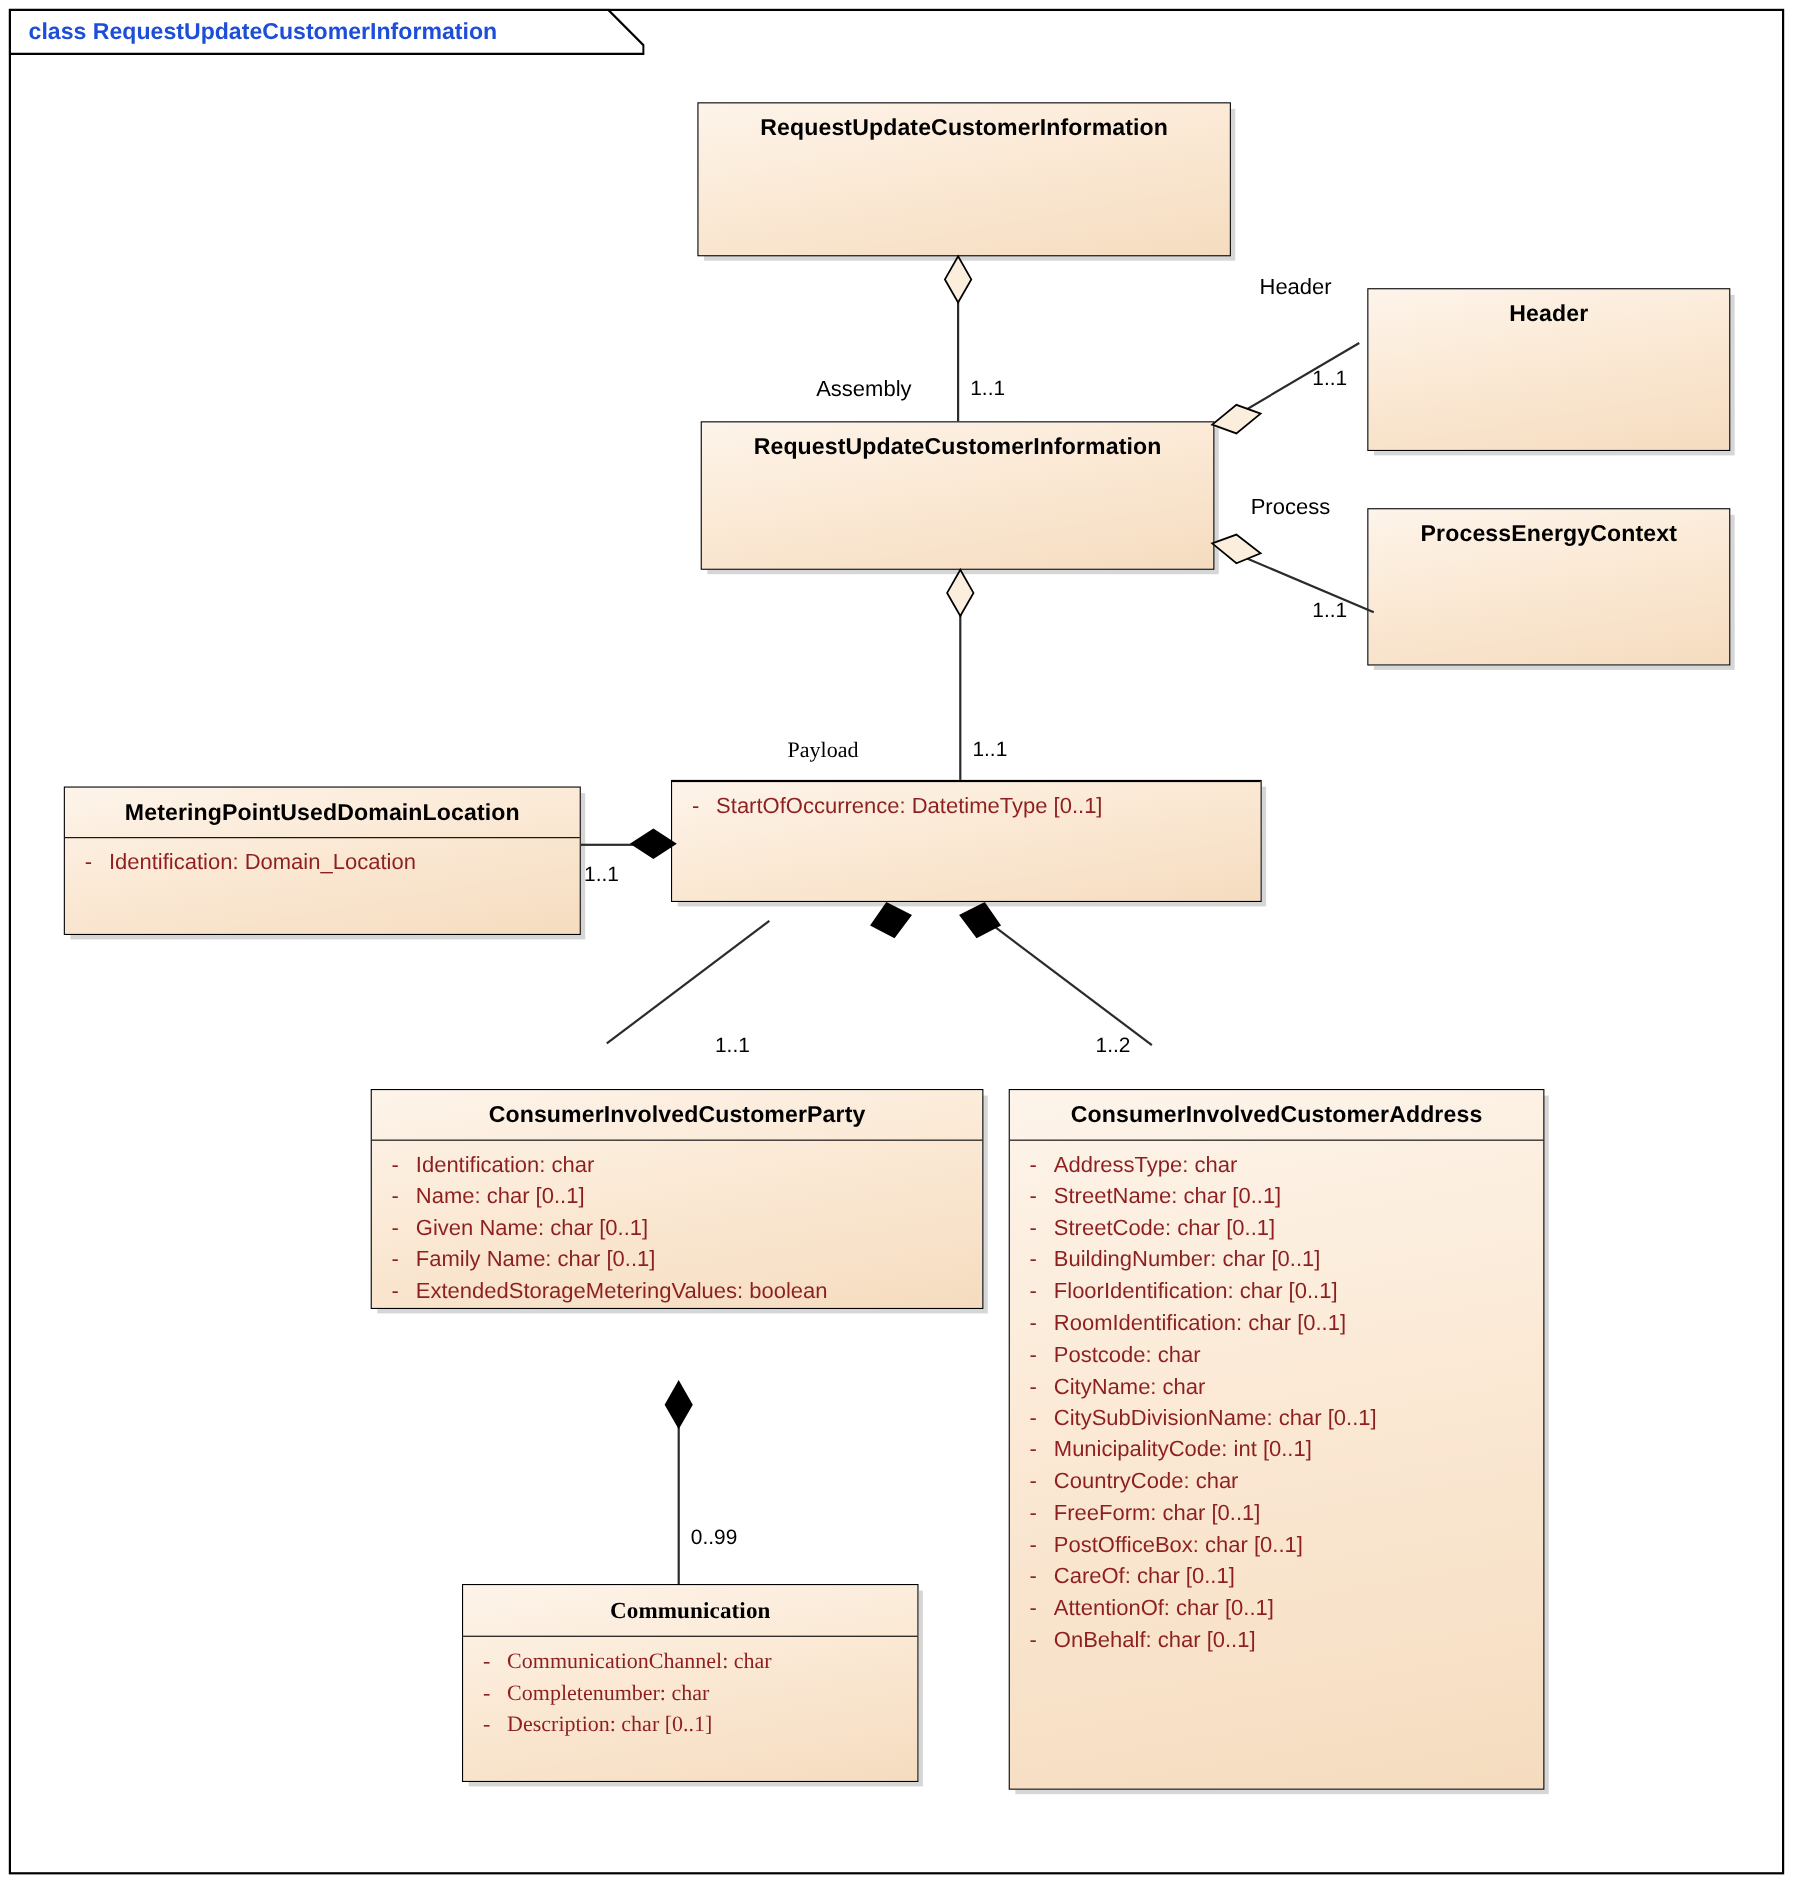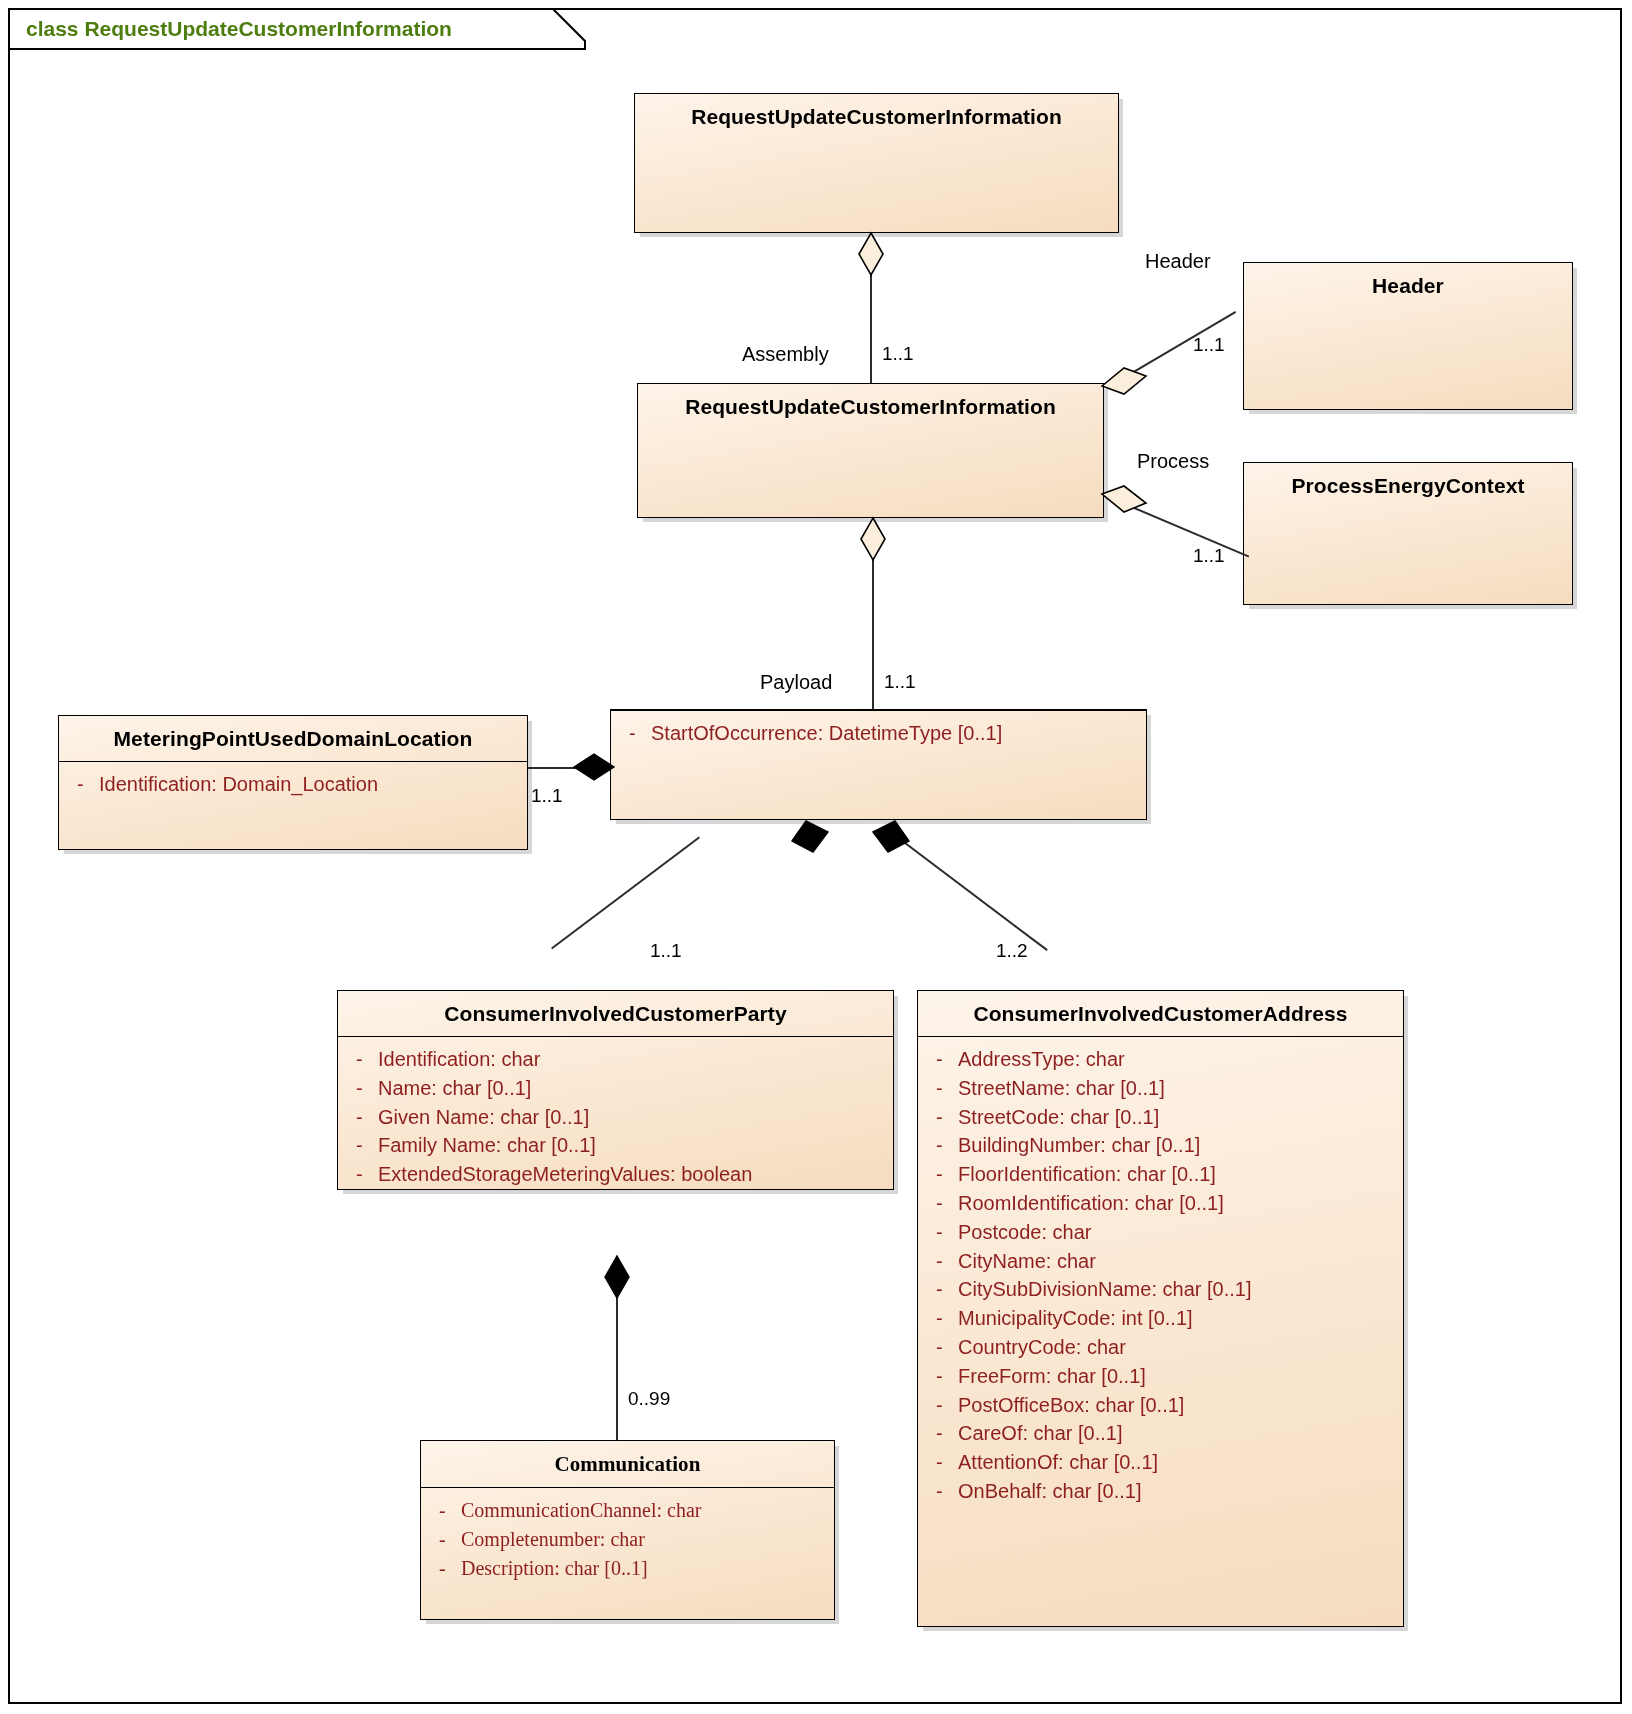--- a/index.html
+++ b/index.html
@@ -39,21 +39,21 @@
 <body>
 
 <div id="canvas">
 
   <div class="frame"></div>
 
   <div style="position:absolute;left:8px;top:8px;width:578px;height:40px;">
     <svg width="578" height="42" style="display:block;">
       <path d="M1,1 L545,1 L577,33 L577,41 L1,41 Z" fill="#ffffff" stroke="#000000" stroke-width="2"></path>
     </svg>
-    <div style="position:absolute;left:18px;top:9px;font-weight:bold;font-size:21px;color:#4d7c0f;white-space:nowrap;">class RequestUpdateCustomerInformation</div>
+    <div style="position:absolute;left:18px;top:9px;font-weight:bold;font-size:21px;color:#1d4ed8;white-space:nowrap;">class RequestUpdateCustomerInformation</div>
   </div>
 
   <div class="cls" style="left:634px;top:93px;width:485px;height:140px;">
     <div class="cls-name">RequestUpdateCustomerInformation</div>
   </div>
 
   <div class="cls" style="left:637px;top:383px;width:467px;height:135px;">
     <div class="cls-name">RequestUpdateCustomerInformation</div>
   </div>
 
@@ -229,21 +229,21 @@
   </div>
   <div class="lbl" style="left:1137px;top:450px;text-align:center;">Process</div>
   <div class="mult" style="left:1193px;top:545px;">1..1</div>
 
   <div class="ln vln" style="left:872px;top:518px;height:191px;"></div>
   <div class="dia" style="left:860px;top:517px;">
     <svg width="26" height="44" viewBox="0 0 26 44">
       <polygon points="13,1 25,22 13,43 1,22" fill="#fbeedd" stroke="#000" stroke-width="1.6"></polygon>
     </svg>
   </div>
-  <div class="lbl" style="left:760px;top:671px;">Payload</div>
+  <div class="lbl" style="left:716px;top:671px;font-family:Liberation Serif, serif;">Payload</div>
   <div class="mult" style="left:884px;top:671px;">1..1</div>
 
   <div class="ln hln" style="left:528px;top:767px;width:66px;"></div>
   <div class="dia" style="left:572px;top:752px;">
     <svg width="44" height="30" viewBox="0 0 44 30">
       <polygon points="2,15 22,2 42,15 22,28" fill="#000" stroke="#000" stroke-width="1.4"></polygon>
     </svg>
   </div>
   <div class="mult" style="left:531px;top:785px;">1..1</div>
 

